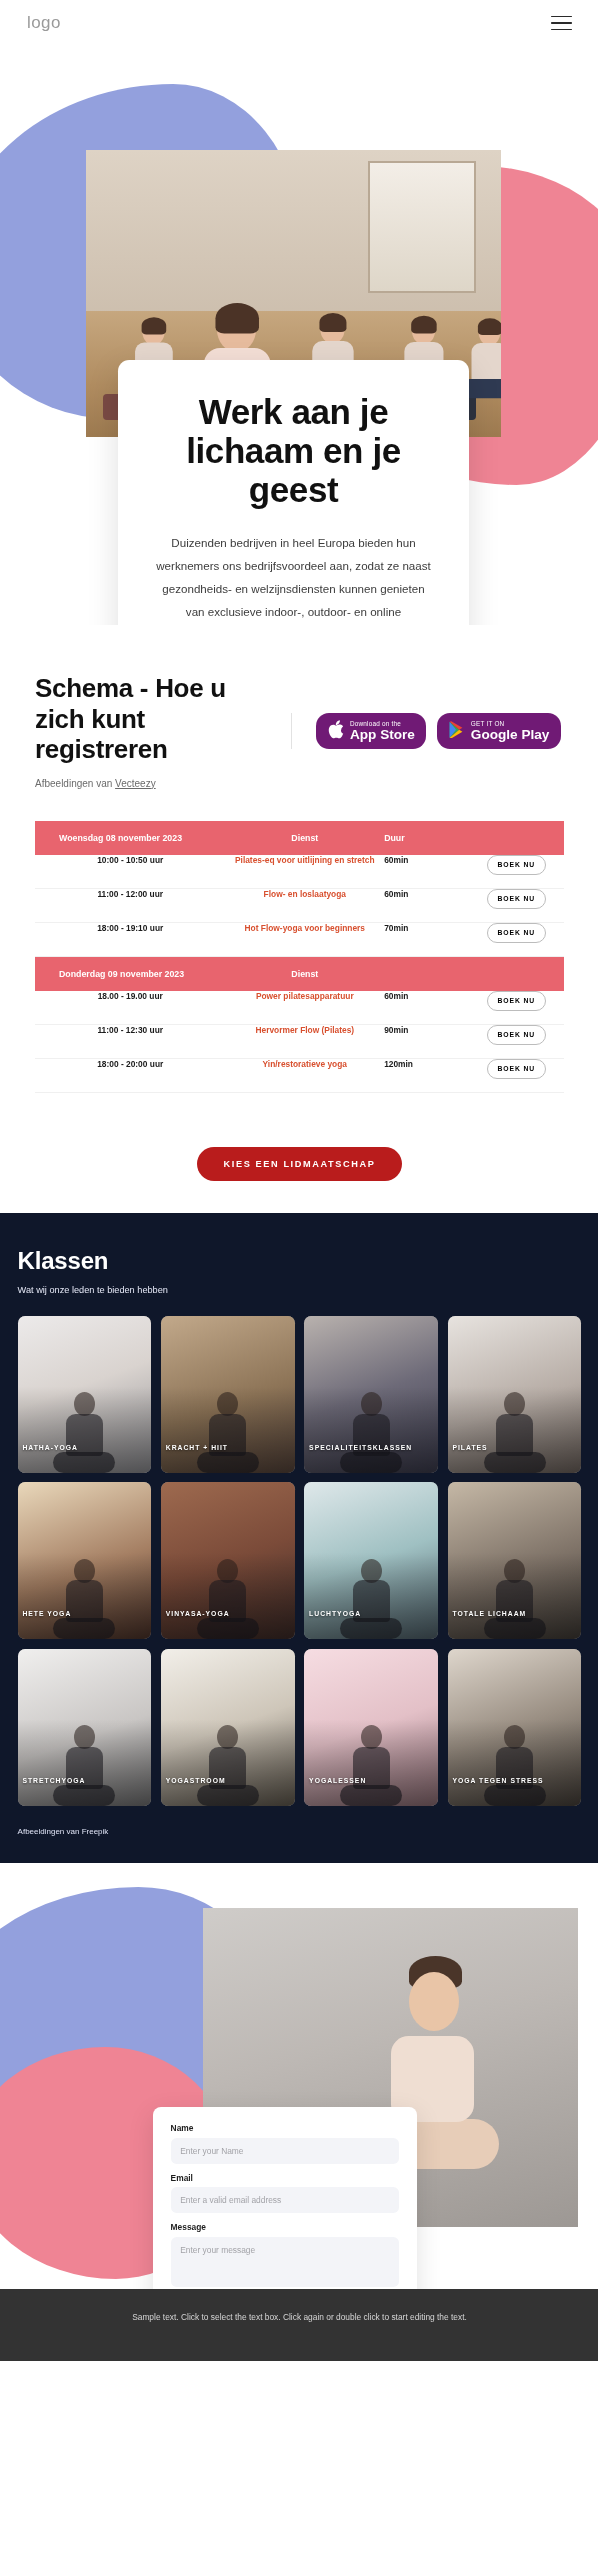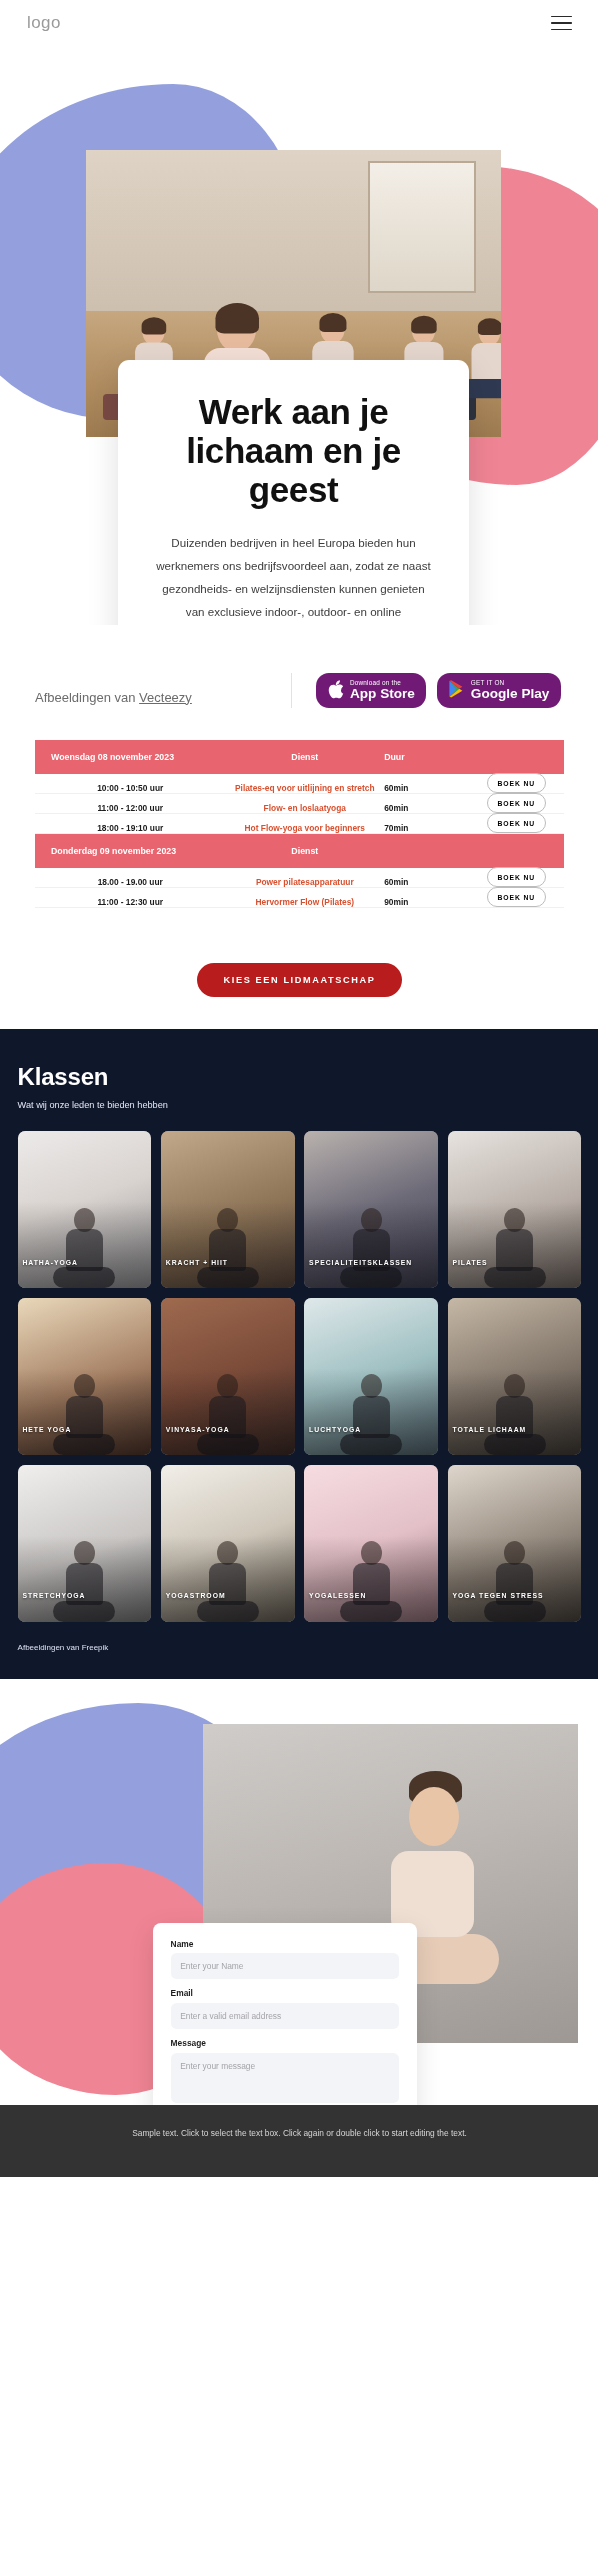--- a/index.html
+++ b/index.html
@@ -143,21 +143,21 @@
   }
   .schema-top { display: flex; align-items: center; }
   .schema-left { width: 256px; padding-right: 21px; }
   .schema-title {
     font-size: 26px;
     font-weight: 700;
     line-height: 1.18;
     letter-spacing: -0.3px;
     color: #111;
   }
-  .schema-credit { margin-top: 12.8px; font-size: 13px; color: #6b6b6b; }
+  .schema-credit { margin-top: 12.8px; font-size: 10px; color: #6b6b6b; }
   .schema-credit a { color: #6b6b6b; text-decoration: underline; }
   .schema-right {
     flex: 1;
     border-left: 0.8px solid #e2e2e2;
     display: flex;
     gap: 11.2px;
     justify-content: center;
     align-items: center;
     padding-left: 21px;
   }
@@ -180,28 +180,28 @@
   .table { margin-top: 32px; }
   .table-head {
     background: #e8646e;
     color: #fff;
     display: flex;
     align-items: center;
     height: 34px;
     font-size: 8.8px;
     font-weight: 700;
   }
-  .c1 { width: 36%; padding-left: 16px; }
+  .c1 { width: 36%; padding-left: 24px; }
   .c2 { width: 30%; text-align: center; }
   .c3 { width: 16%; text-align: left; }
   .c4 { width: 18%; text-align: center; }
   .table-row {
     display: flex;
-    align-items: flex-end;
-    height: 20px;
+    align-items: flex-start;
+    height: 34px;
     font-size: 8.4px;
     border-bottom: 0.8px solid #f0f0f0;
   }
   .table-row .c1 { font-weight: 700; color: #1b1b1b; text-align:center; padding-left:0;}
   .table-row .c2 { color: #d8502f; font-weight: 700; }
   .table-row .c3 { font-weight: 700; color: #1b1b1b; }
   .book-btn {
     border: 0.8px solid #bcbcbc;
     background: #fff;
     border-radius: 16px;
@@ -398,20 +398,21 @@
     <div class="hero-card">
       <div class="hero-title">Werk aan je lichaam en je geest</div>
       <div class="hero-body">Duizenden bedrijven in heel Europa bieden hun werknemers ons bedrijfsvoordeel aan, zodat ze naast gezondheids- en welzijnsdiensten kunnen genieten van exclusieve indoor-, outdoor- en online fitnessaanbiedingen.</div>
 
     </div>
   </div>
 
   <div class="schema">
     <div class="schema-top">
       <div class="schema-left">
+        <div class="schema-title">Schema - Hoe u zich kunt registreren</div>
         <div class="schema-credit">
           <span>Afbeeldingen van </span><a href="#">Vecteezy</a>
         </div>
       </div>
       <div class="schema-right">
         <div class="store-badge">
           <span>
             <svg width="16" height="19" viewBox="0 0 20 24" fill="#fff">
                 <path d="M13.6 2.2c.9-1.1 1.5-2.6 1.3-4.1-1.3.05-2.9.9-3.8 2-.8 1-1.5 2.5-1.3 4 1.5.1 2.9-.8 3.8-1.9z" transform="translate(0,2.2)"></path>
                 <path d="M16.5 12.6c0-3 2.4-4.4 2.5-4.5-1.4-2-3.5-2.3-4.3-2.3-1.8-.2-3.5 1.1-4.4 1.1-.9 0-2.3-1.1-3.8-1-1.9 0-3.7 1.1-4.7 2.9-2 3.5-.5 8.7 1.4 11.5.9 1.4 2.1 2.9 3.5 2.9 1.4-.06 2-.9 3.7-.9s2.2.9 3.7.9c1.5 0 2.5-1.4 3.5-2.8 1.1-1.6 1.5-3.1 1.5-3.2-.03-.02-2.9-1.1-2.9-4.4z"></path>
@@ -475,20 +476,26 @@
           <div class="c2">Power pilatesapparatuur</div>
           <div class="c3">60min</div>
           <div class="c4"><button class="book-btn">BOEK NU</button></div>
         </div>
         <div class="table-row">
           <div class="c1">11:00 - 12:30 uur</div>
           <div class="c2">Hervormer Flow (Pilates)</div>
           <div class="c3">90min</div>
           <div class="c4"><button class="book-btn">BOEK NU</button></div>
         </div>
+        <div class="table-row">
+          <div class="c1">18:00 - 20:00 uur</div>
+          <div class="c2">Yin/restoratieve yoga</div>
+          <div class="c3">120min</div>
+          <div class="c4"><button class="book-btn">BOEK NU</button></div>
+        </div>
       </div>
 
     <div class="schema-cta">
       <button class="btn-primary">KIES EEN LIDMAATSCHAP</button>
     </div>
   </div>
 
   <div class="klassen">
     <div class="klassen-title">Klassen</div>
     <div class="klassen-sub">Wat wij onze leden te bieden hebben</div>

